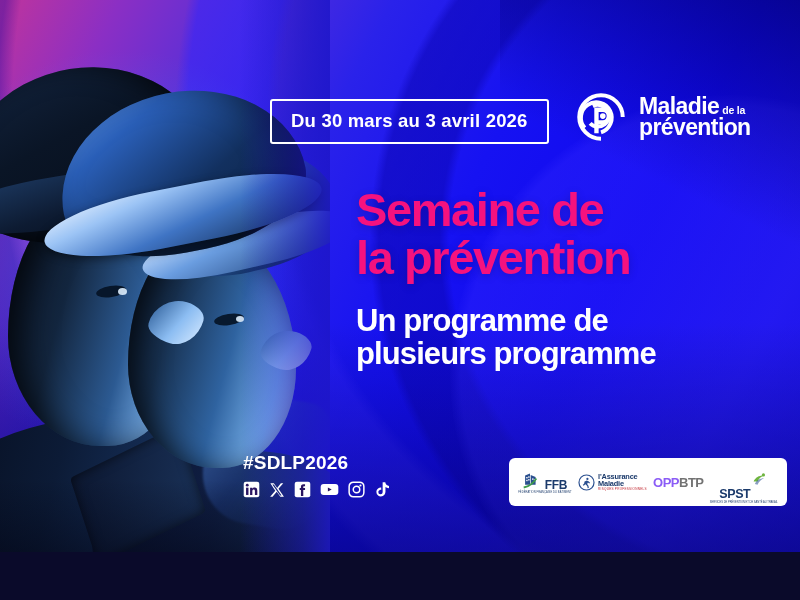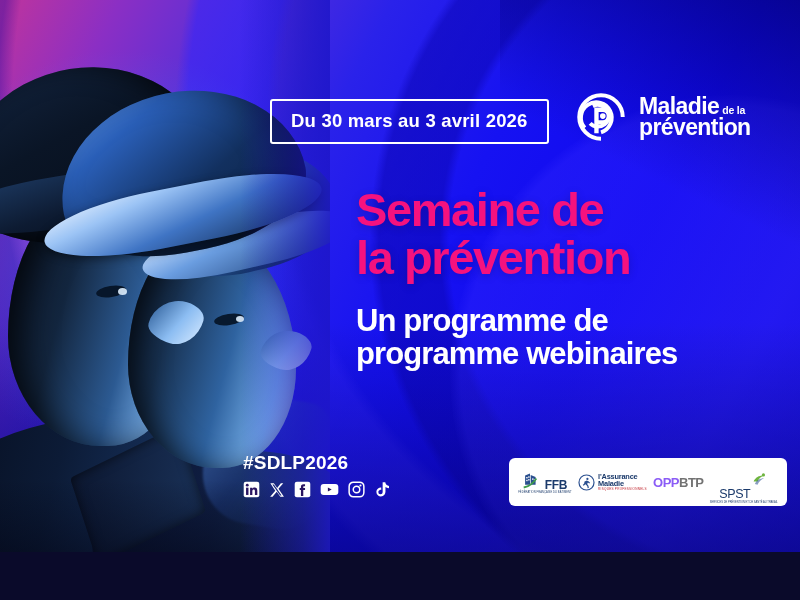--- a/index.html
+++ b/index.html
@@ -305,21 +305,21 @@
   .cnam-l1 { font-size:7.4px; font-weight:bold; color:#1b3a6b; letter-spacing:-.2px; }
   .cnam-l2 { font-size:7.4px; font-weight:bold; color:#1b3a6b; letter-spacing:-.2px; }
   .cnam-l3 { font-size:3.1px; color:#c0262f; letter-spacing:.25px; margin-top:1px; white-space:nowrap; }
 
   .opp-txt { font-size:13px; font-weight:bold; letter-spacing:-.5px; }
   .opp-a { color:#8b5cf6; }
   .opp-b { color:#737373; }
 
   .spst { flex-direction:column; align-items:center; line-height:1; }
   .spst-top { display:flex; align-items:center; gap:1px; }
-  .spst-name { font-size:12.5px; font-weight:normal; color:#1b3a6b; letter-spacing:-.4px;margin-top:28px; }
+  .spst-name { font-size:12.5px; font-weight:bold; color:#1b3a6b; letter-spacing:-.4px;margin-top:28px; }
   .spst-sub { font-size:2.6px; color:#1b3a6b; margin-top:1.5px; white-space:nowrap; }
 </style>
 </head>
 <body>
 
 <div id="banner">
 
   <div class="bg-base"></div>
   <div class="bg-arc arc-4"></div>
   <div class="bg-arc arc-1"></div>
@@ -375,21 +375,21 @@
     </div>
   </div>
 
   <div class="headline">
     <div>Semaine de</div>
     <div>la prévention</div>
   </div>
 
   <div class="subhead">
     <div>Un programme de</div>
-    <div>programme webinaires</div>
+    <div>plusieurs programme</div>
   </div>
 
   <div class="hashtag">#SDLP2026</div>
 
   <div class="social">
     <svg width="17" height="17" viewBox="0 0 24 24">
       <rect x="1" y="1" width="22" height="22" rx="3" fill="#ffffff"></rect>
       <rect x="4.3" y="9.4" width="3.4" height="10.3" fill="#2a1560"></rect>
       <circle cx="6" cy="5.9" r="2" fill="#2a1560"></circle>
       <path d="M10 9.4h3.2v1.5c.6-1 1.7-1.8 3.3-1.8 2.6 0 3.7 1.7 3.7 4.6v5.9h-3.4v-5.3c0-1.4-.5-2.2-1.7-2.2-1 0-1.6.7-1.8 1.4-.1.2-.1.6-.1 1v5.1H10z" fill="#2a1560"></path>

